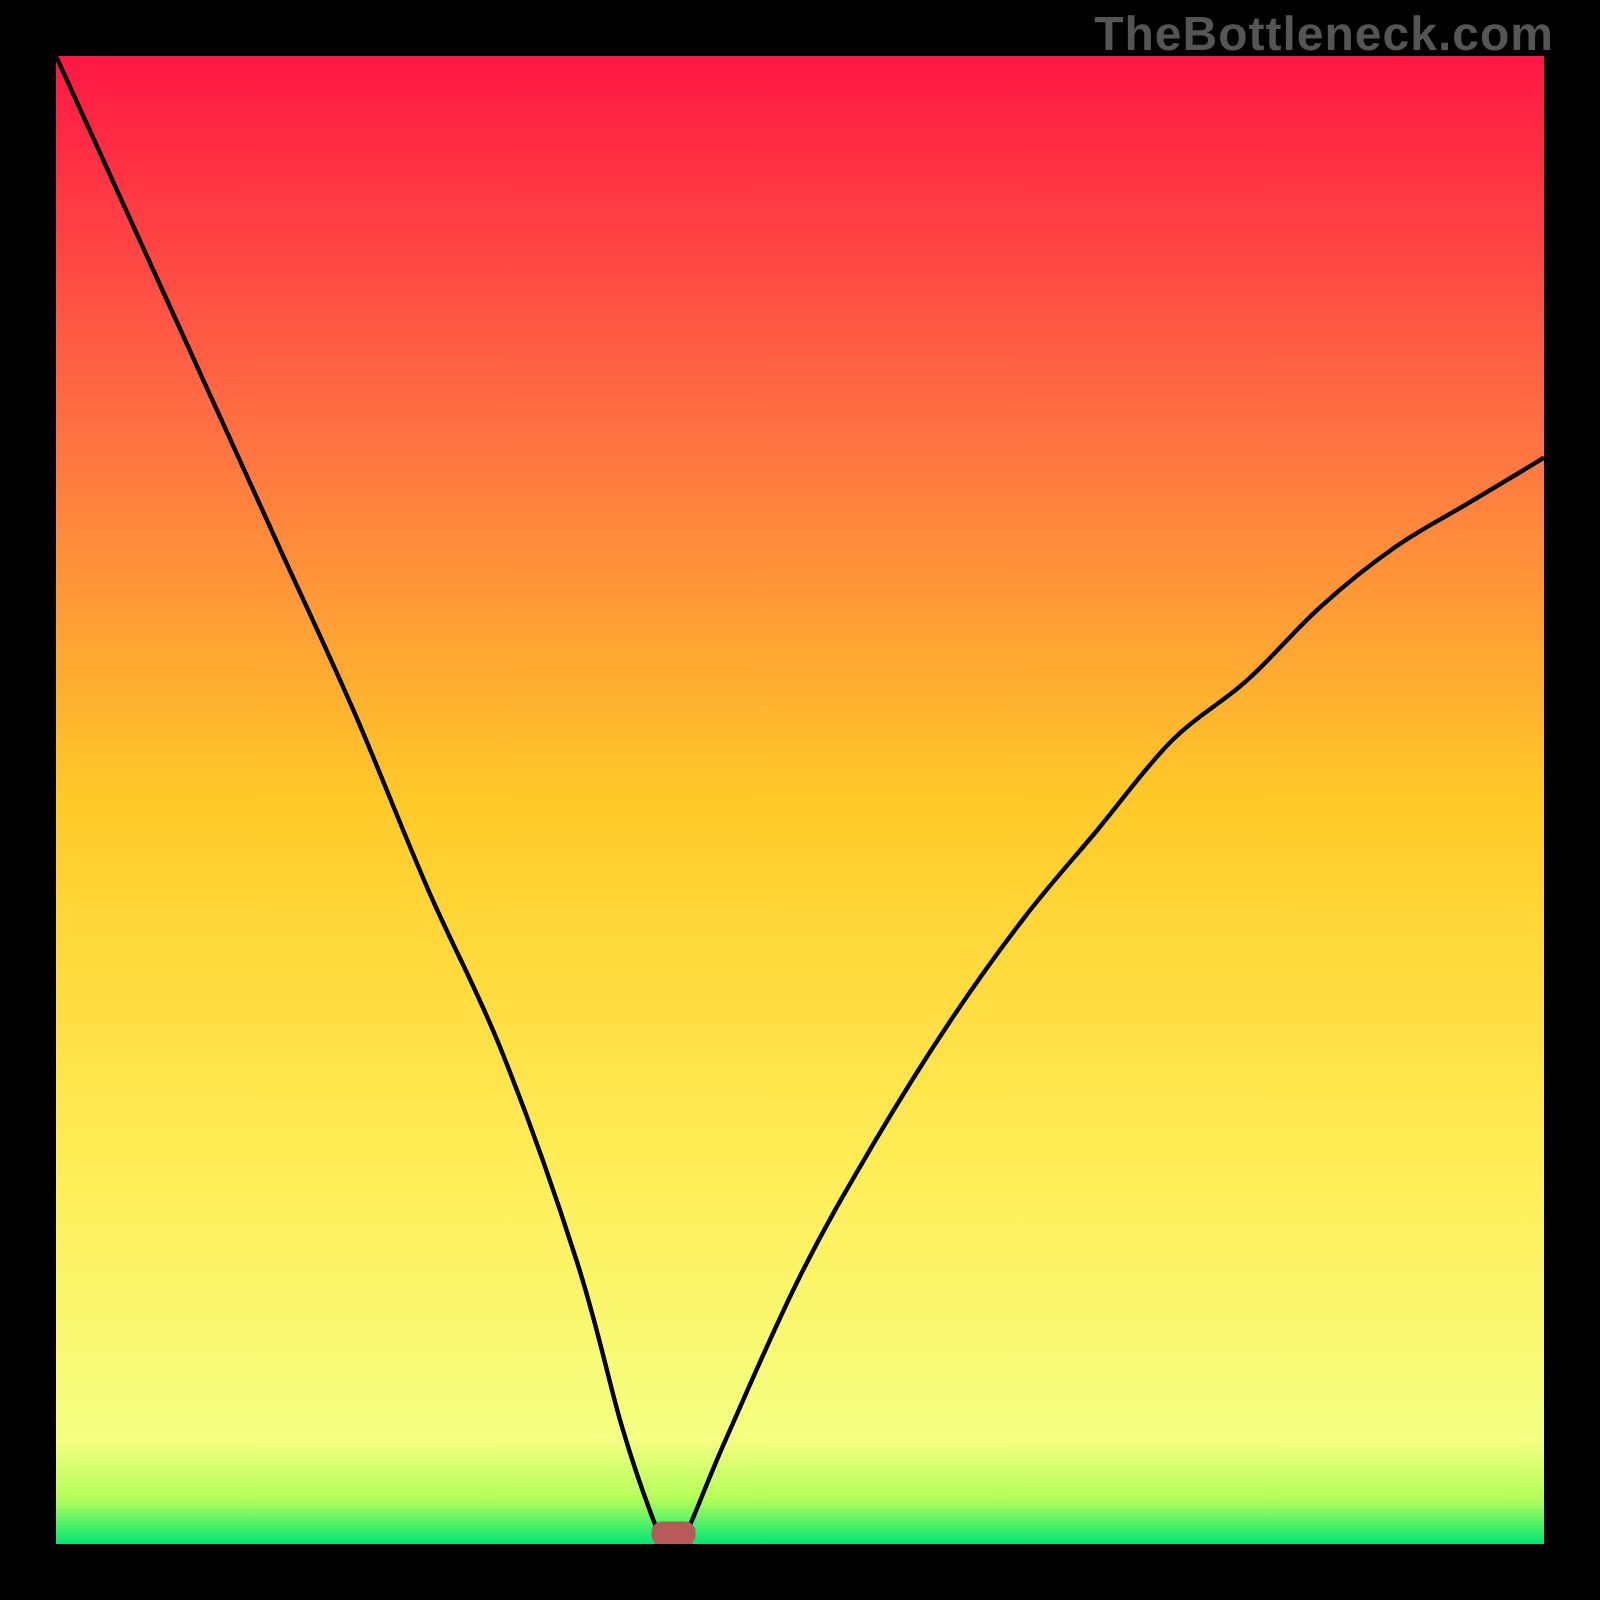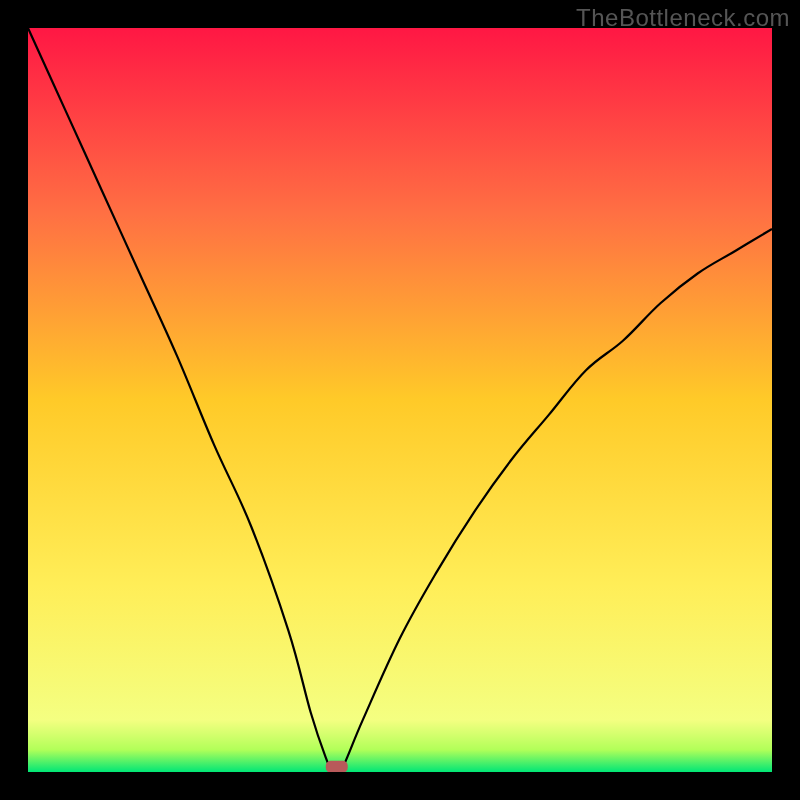--- a/index.html
+++ b/index.html
@@ -13,24 +13,24 @@
   }
   .frame {
     position: relative;
     width: 800px;
     height: 800px;
     background: #000;
   }
   .watermark {
     position: absolute;
     top: 4px;
-    right: 10px;
+    right: 23px;
     color: #555;
     font-size: 24px;
-    font-weight: 400;
+    font-weight: 700;
     letter-spacing: 0.5px;
     user-select: none;
   }
   .plot {
     position: absolute;
     left: 28px;
     top: 28px;
     width: 744px;
     height: 744px;
   }

